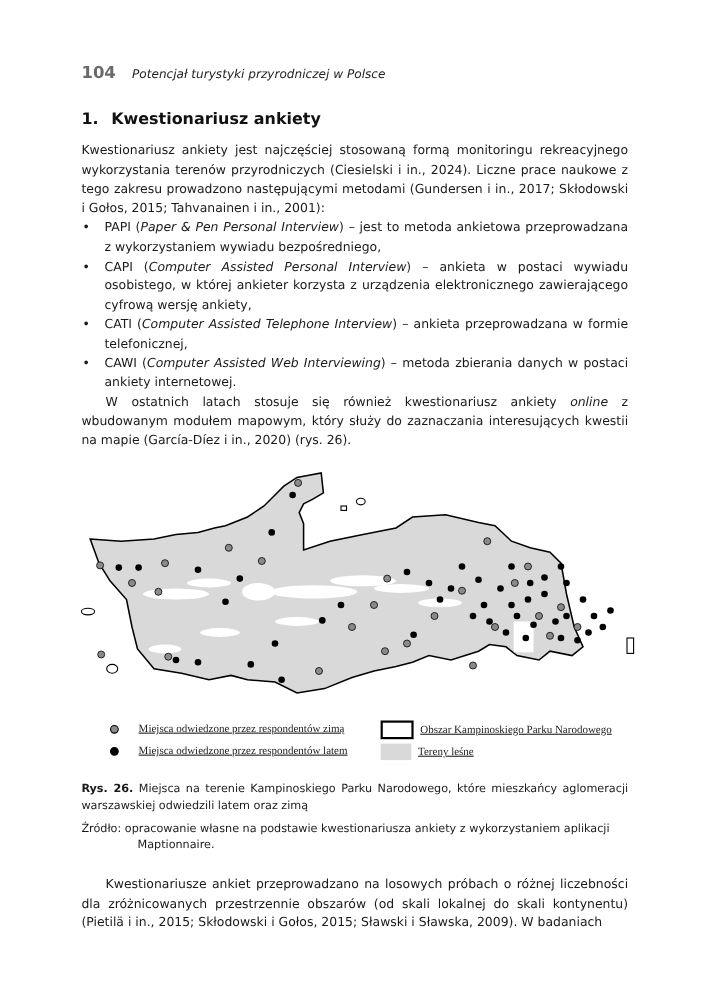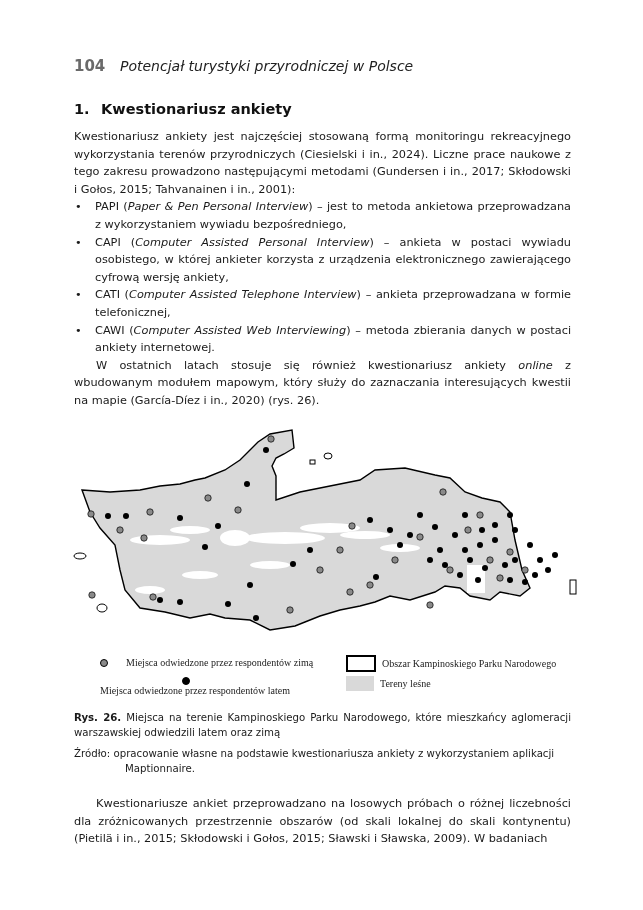--- a/index.html
+++ b/index.html
@@ -4,38 +4,38 @@
 <style>
   html, body { margin: 0; padding: 0; background: #ffffff; }
   body {
     width: 643px; height: 910px; position: relative; overflow: hidden;
     font-family: "DejaVu Sans", sans-serif; color: #1a1a1a;
   }
   .header {
     position: absolute; left: 74px; top: 57px; display: flex; align-items: baseline;
   }
   .page-num { font-size: 15px; font-weight: bold; color: #6a6a6a; width: 46px; }
-  .running-title { font-size: 14px; font-style: italic; color: #222; }
+  .running-title { font-size: 11px; font-style: italic; color: #222; }
   .section-title {
     position: absolute; left: 74px; top: 101px; font-size: 14.5px; font-weight: bold; color: #111;
   }
   .section-title .num { display: inline-block; width: 22px; }
   .body-text {
     position: absolute; left: 74px; width: 497px; font-size: 11.3px; line-height: 17.6px;
     text-align: justify; color: #1a1a1a;
   }
   .p1 { top: 128px; }
   .bullets { list-style: none; margin: 0; padding: 0; }
   .bullets li { position: relative; padding-left: 21px; }
   .bullets li .dot { position: absolute; left: 1px; top: 0; }
   .indent { text-indent: 22px; }
   .map-wrap { position: absolute; left: 70px; top: 420px; width: 520px; height: 230px; }
   .legend { position: absolute; left: 100px; top: 655px; width: 470px; height: 45px;
     font-family: "Liberation Serif", serif; font-size: 10px; color: #222; }
-  .leg-row { position: absolute; display: flex; align-items: center; }
+  .leg-row { position: absolute; display: flex; align-items: center; text-decoration: underline; }
   .leg-dot { width: 6px; height: 6px; border-radius: 50%; border: 1px solid #000; margin-right: 18px; }
   .leg-box { width: 26px; height: 13px; margin-right: 6px; }
   .caption { position: absolute; left: 74px; top: 710px; width: 497px; font-size: 10.2px;
     line-height: 15px; text-align: justify; color: #1a1a1a; }
   .caption b { font-weight: bold; }
   .source { position: absolute; left: 74px; top: 746px; width: 497px; font-size: 10.2px; line-height: 15px; color: #1a1a1a; }
   .source .lbl { display: inline; }
   .source .cont { padding-left: 51px; display: block; }
   .p2 { top: 795px; }
 </style>
@@ -168,21 +168,21 @@
         <circle cx="412" cy="110" r="3"></circle>
     </g>
   </svg>
 </div>
 
 <div class="legend">
   <div class="leg-row" style="left:0; top:2px;">
     <span class="leg-dot" style="background:#8a8a8a;"></span>
     <span>Miejsca odwiedzone przez respondentów zimą</span>
   </div>
-  <div class="leg-row" style="left:0; top:22px;flex-direction:column;">
+  <div class="leg-row" style="left:0; top:22px;">
     <span class="leg-dot" style="background:#000;"></span>
     <span>Miejsca odwiedzone przez respondentów latem</span>
   </div>
   <div class="leg-row" style="left:246px; top:0;">
     <span class="leg-box" style="border:2px solid #000; background:#fff;"></span>
     <span>Obszar Kampinoskiego Parku Narodowego</span>
   </div>
   <div class="leg-row" style="left:246px; top:21px;justify-content:space-between;">
     <span class="leg-box" style="background:#d9d9d9; width:28px; height:15px;"></span>
     <span>Tereny leśne</span>

